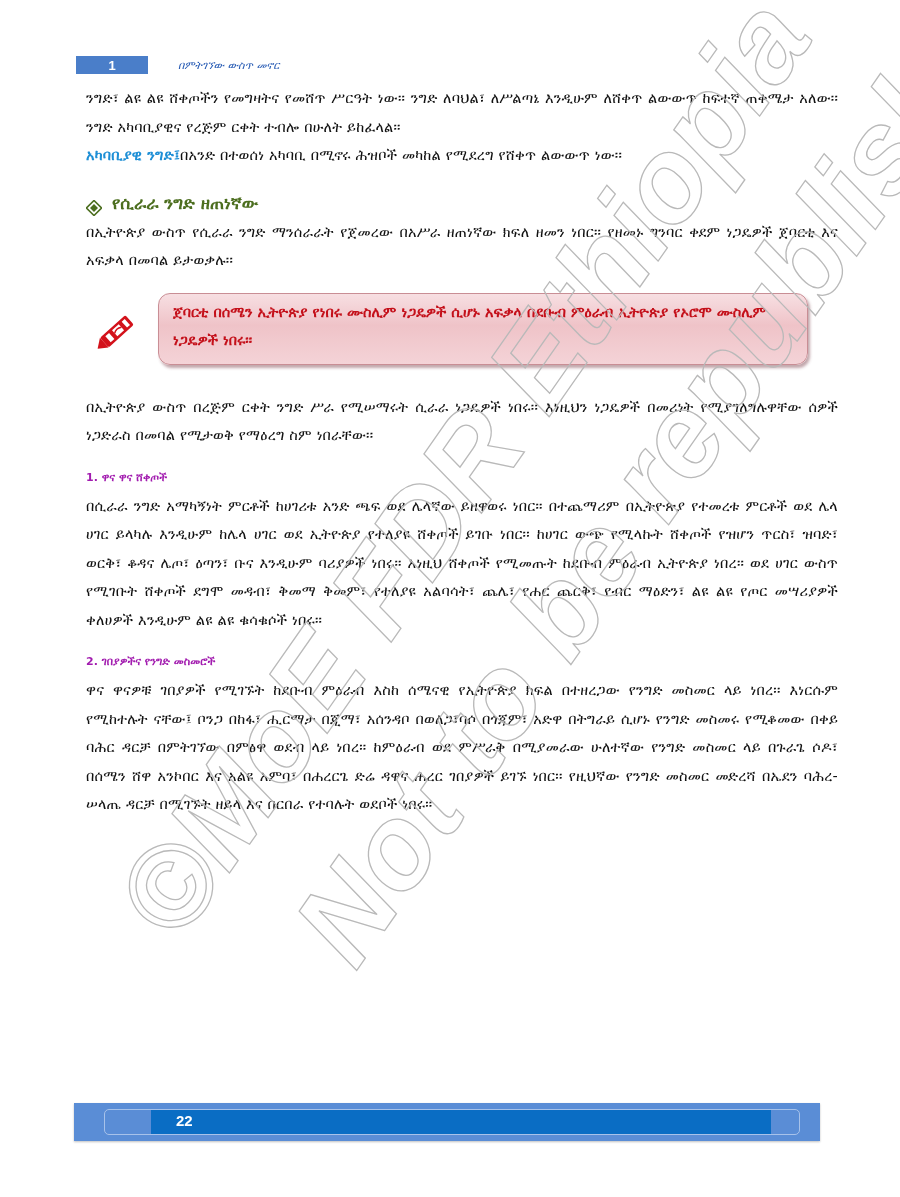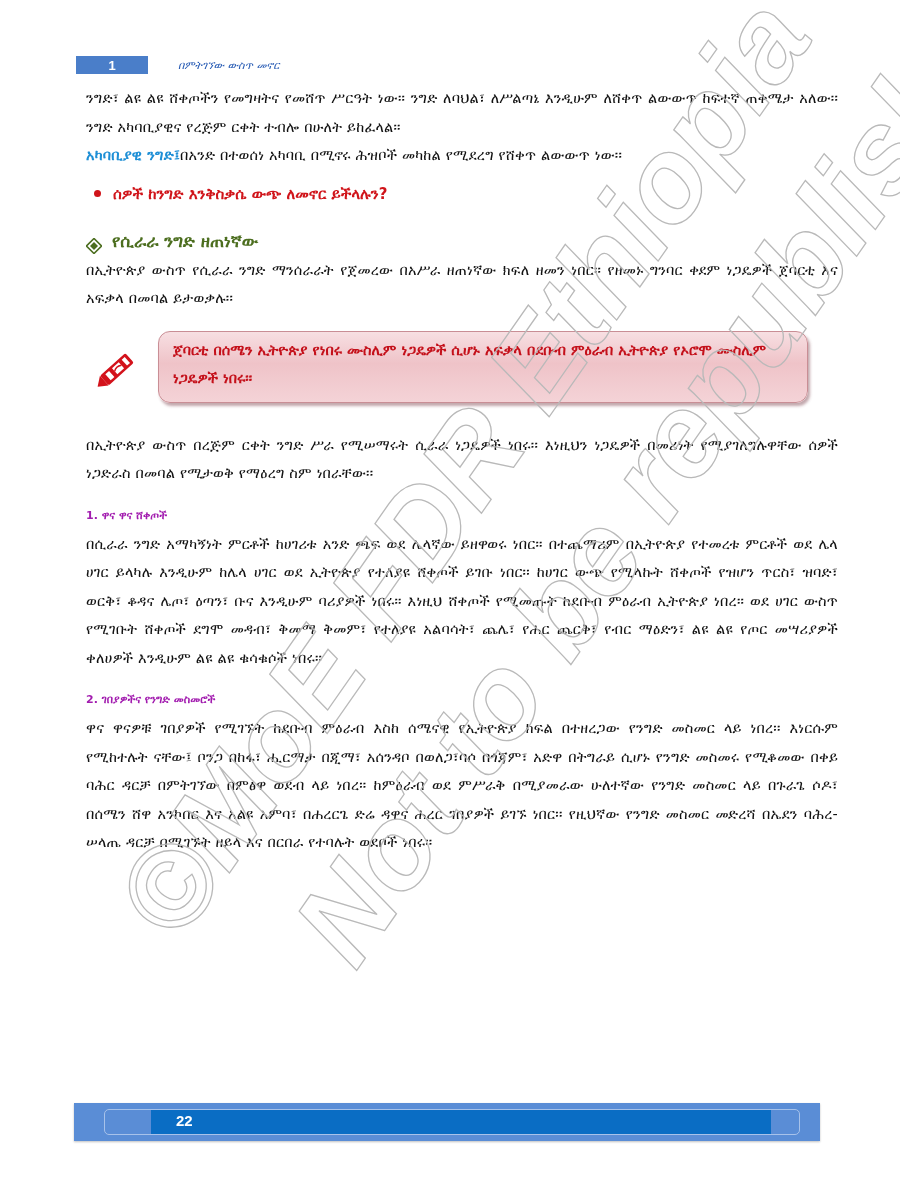--- a/index.html
+++ b/index.html
@@ -52,24 +52,20 @@
 
 <div class="content">
 
   <p class="para">ንግድ፣ ልዩ ልዩ ሸቀጦችን የመግዛትና የመሸጥ ሥርዓት ነው፡፡ ንግድ ለባህል፣ ለሥልጣኔ እንዲሁም ለሸቀጥ ልውውጥ ከፍተኛ ጠቀሜታ አለው፡፡ ንግድ አካባቢያዊና የረጅም ርቀት ተብሎ በሁለት ይከፈላል፡፡</p>
 
   <p class="para">
     <span class="term">አካባቢያዊ ንግድ</span><span class="term">፤</span><span>በአንድ በተወሰነ አካባቢ በሚኖሩ ሕዝቦች መካከል የሚደረግ የሸቀጥ ልውውጥ ነው፡፡</span>
   </p>
 
 
-  <div class="bullet-q">
-    <span class="bullet-dot"></span>
-    <span>ሰዎች ከንግድ እንቅስቃሴ ውጭ ለመኖር ይችላሉን?</span>
-  </div>
 
   <div class="section-heading">
     <span class="diamond-icon">
       <svg width="16" height="16" viewBox="0 0 16 16">
         <polygon points="8,0.5 15.5,8 8,15.5 0.5,8" fill="none" stroke="#4c6e1f" stroke-width="1.6"></polygon>
         <polygon points="8,4 12,8 8,12 4,8" fill="#4c6e1f"></polygon>
       </svg>
     </span>
     <span>የሲራራ ንግድ ዘጠነኛው</span>
   </div>

